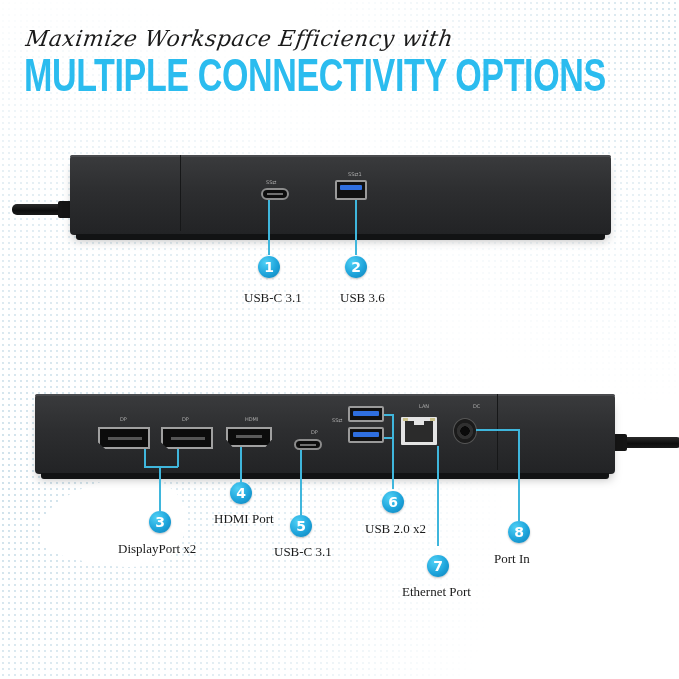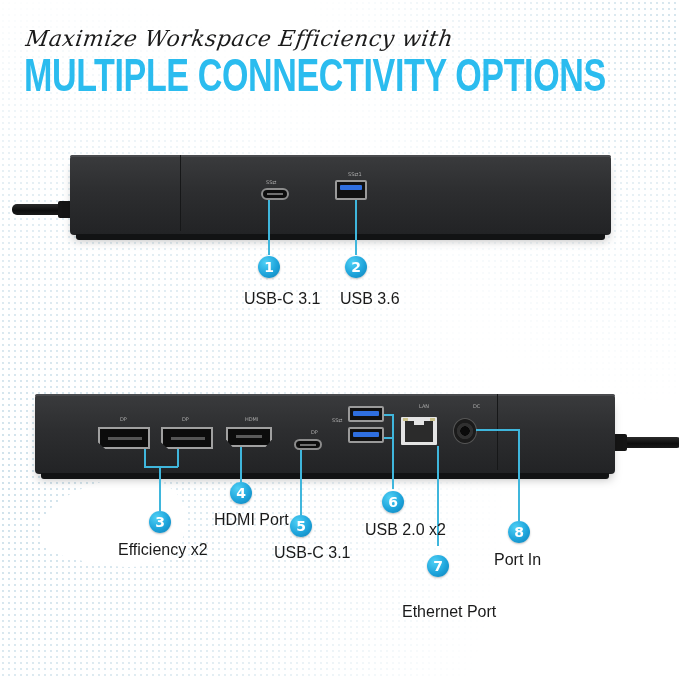--- a/index.html
+++ b/index.html
@@ -48,21 +48,21 @@
   .rj45 .led { position: absolute; top: 1px; width: 5px; height: 3px; background: #c9c08a; }
   .power { border-radius: 50%; background: radial-gradient(circle, #0a0a0a 0 28%, #303030 30% 48%, #1b1b1b 52% 100%); border: 1px solid #555; }
   .plabel { position: absolute; font-size: 5px; color: #aaa; font-family: "DejaVu Sans", sans-serif; }
 
   .line { position: absolute; background: #3fb6dc; }
 
   .badge { position: absolute; width: 22px; height: 22px; border-radius: 50%;
     background: radial-gradient(circle at 35% 30%, #4fd0f5 0%, #1ea4db 55%, #0d7fb6 100%);
     color: #fff; font-family: "DejaVu Sans", sans-serif; font-weight: 700; font-size: 14px;
     display: flex; align-items: center; justify-content: center; box-shadow: 0 1px 2px rgba(0,0,0,0.25); }
-  .label { position: absolute; font-family: Liberation Sans, sans-serif; font-size: 16px; color: #1a1a1a; white-space: nowrap; }
+  .label { position: absolute; font-family: Liberation Serif, serif; font-size: 13px; color: #1a1a1a; white-space: nowrap; }
 </style>
 </head>
 <body>
 
 <div class="canvas">
 
   <svg class="dots" viewBox="0 0 679 679" width="679" height="679">
     <defs>
       <pattern id="dp" width="6" height="6" patternUnits="userSpaceOnUse">
         <circle cx="3" cy="3" r="0.9" fill="#b9d4e2"></circle>
@@ -149,30 +149,30 @@
   <div class="line" style="left:384px; top:414px; width:9px; height:1.5px;"></div>
   <div class="line" style="left:384px; top:437px; width:9px; height:1.5px;"></div>
   <div class="line" style="left:392px; top:414px; width:1.5px; height:75px;"></div>
 
   <div class="line" style="left:437px; top:446px; width:1.5px; height:100px;"></div>
 
   <div class="line" style="left:476px; top:429px; width:43px; height:1.5px;"></div>
   <div class="line" style="left:518px; top:429px; width:1.5px; height:92px;"></div>
 
   <div class="badge" style="left:149px; top:511px;">3</div>
-  <div class="label" style="left:118px; top:541px;">Efficiency x2</div>
+  <div class="label" style="left:118px; top:541px;">DisplayPort x2</div>
 
   <div class="badge" style="left:230px; top:482px;">4</div>
   <div class="label" style="left:214px; top:511px;">HDMI Port</div>
 
   <div class="badge" style="left:290px; top:515px;">5</div>
   <div class="label" style="left:274px; top:544px;">USB-C 3.1</div>
 
   <div class="badge" style="left:382px; top:491px;">6</div>
   <div class="label" style="left:365px; top:521px;">USB 2.0 x2</div>
 
   <div class="badge" style="left:427px; top:555px;">7</div>
-  <div class="label" style="left:402px; top:603px;">Ethernet Port</div>
+  <div class="label" style="left:402px; top:584px;">Ethernet Port</div>
 
   <div class="badge" style="left:508px; top:521px;">8</div>
   <div class="label" style="left:494px; top:551px;">Port In</div>
 
 </div>
 
 </body></html>

